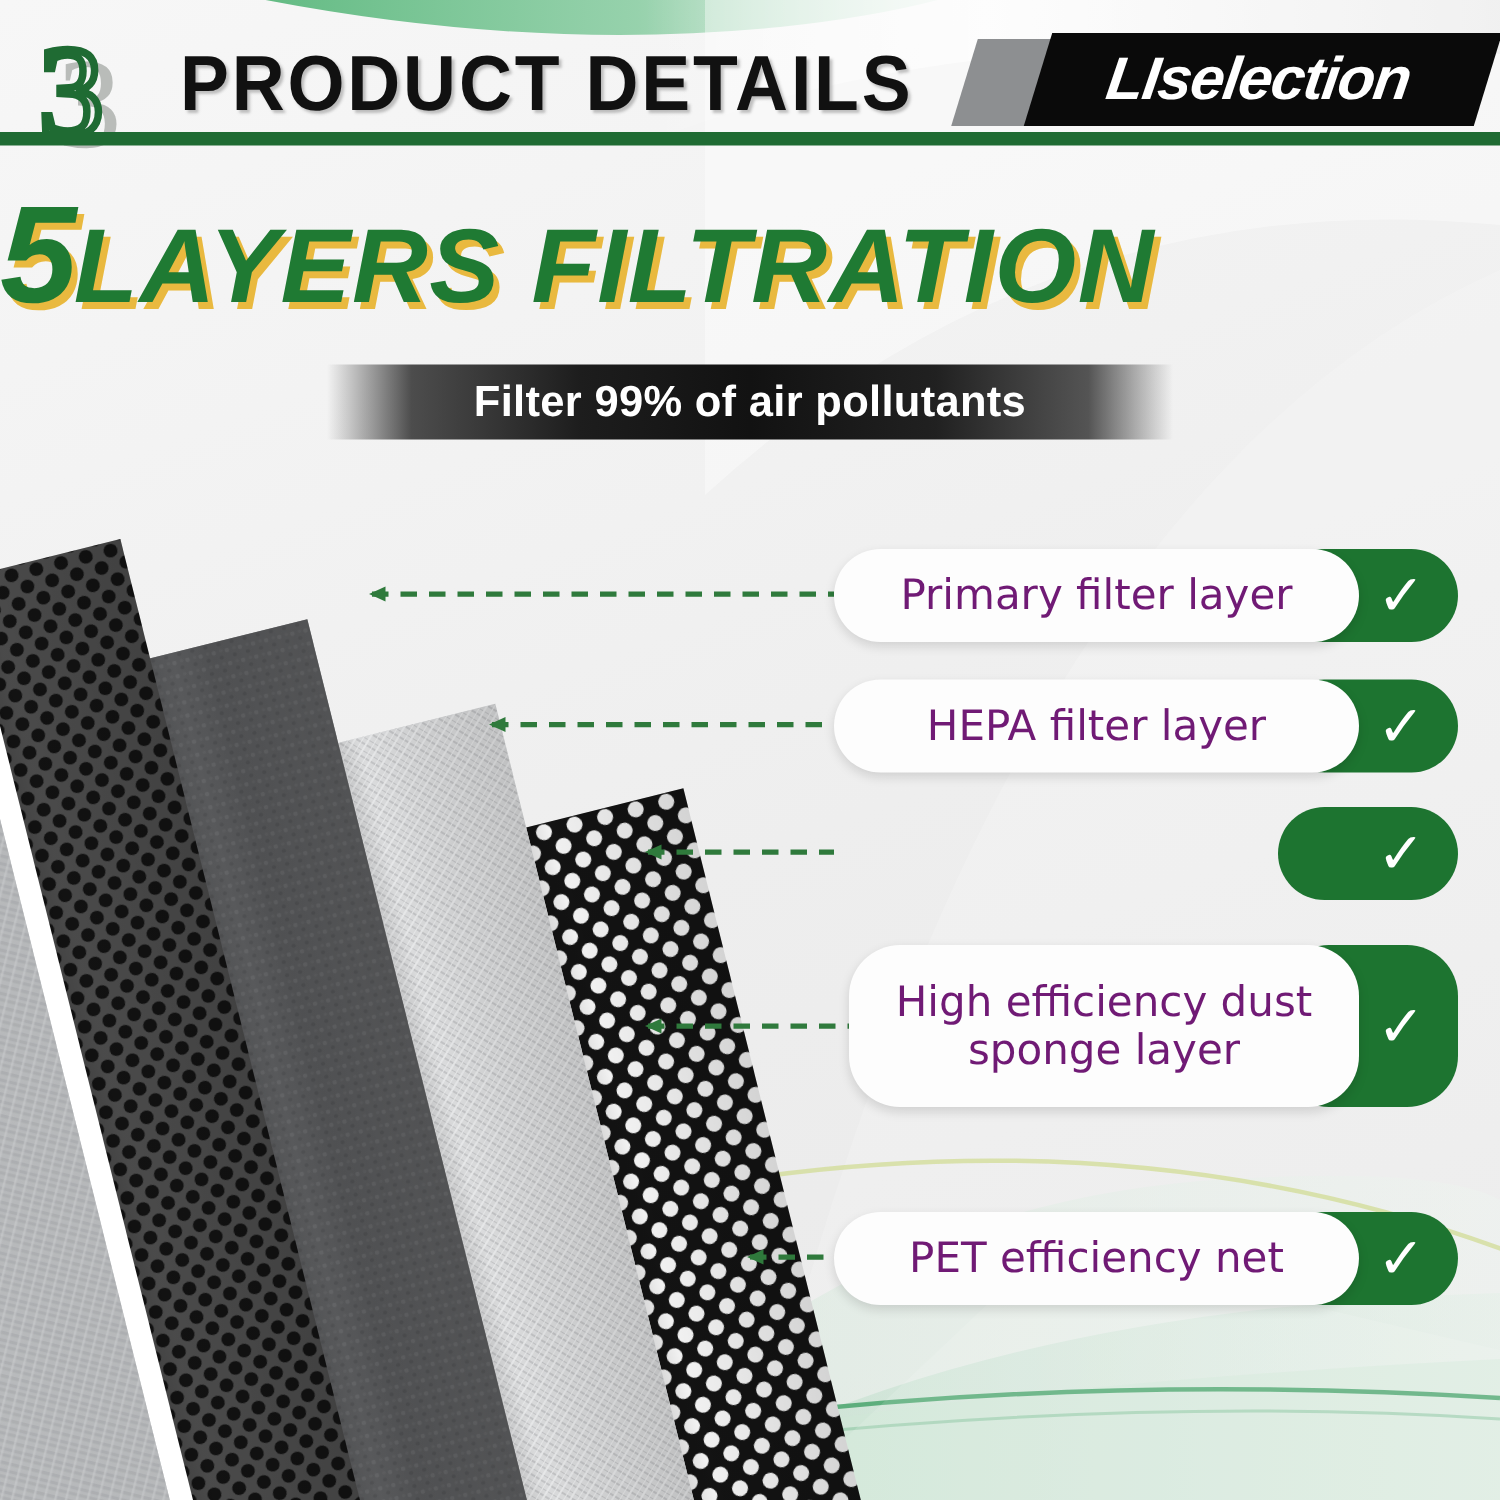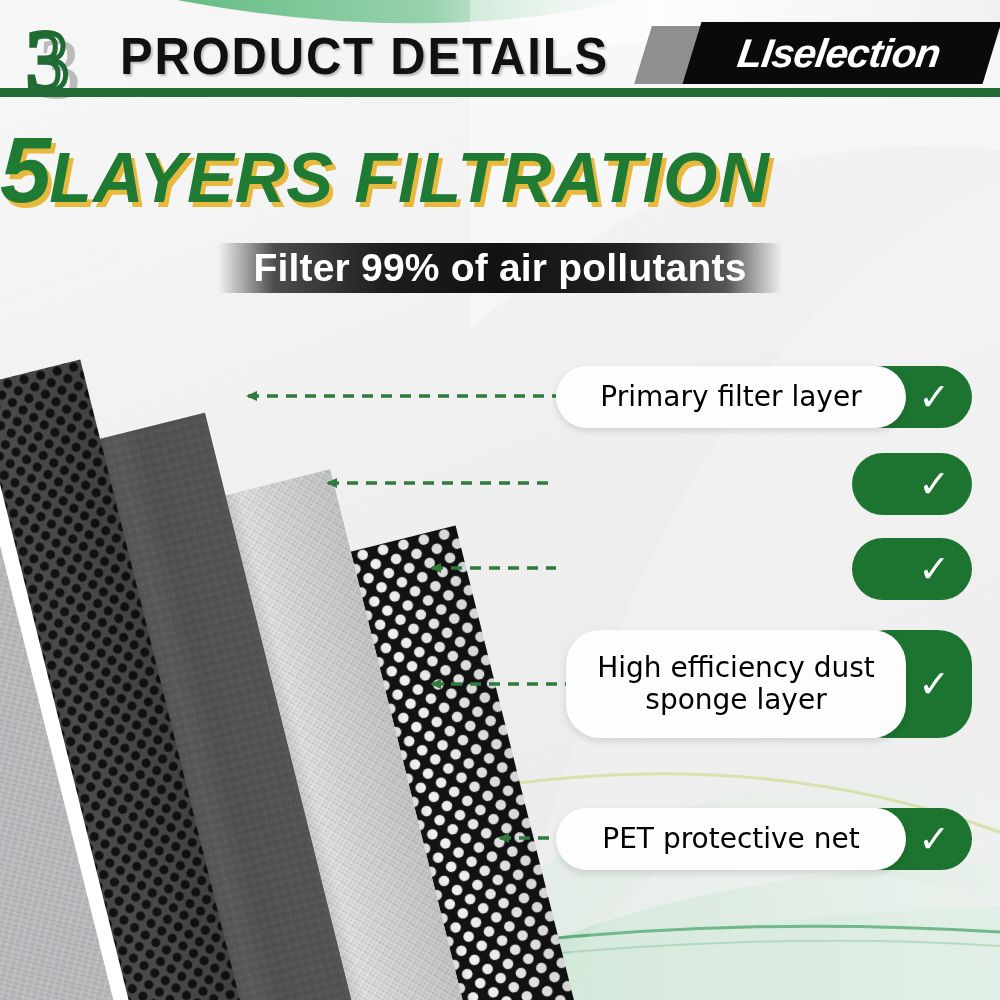--- a/index.html
+++ b/index.html
@@ -86,21 +86,21 @@
       rgba(40,40,40,0) 0%,
       rgba(40,40,40,.82) 10%,
       rgba(22,22,22,.97) 30%,
       rgba(18,18,18,1) 50%,
       rgba(26,26,26,.97) 72%,
       rgba(45,45,45,.80) 90%,
       rgba(45,45,45,0) 100%);
     display:flex;align-items:center;justify-content:center;
   }
   .subbanner span{
-    color:#fff;font-size:39px;font-weight:700;letter-spacing:.2px;
+    color:#fff;font-size:29px;font-weight:700;letter-spacing:.2px;
     font-family:"Liberation Sans","DejaVu Sans",sans-serif;
     white-space:nowrap;
   }
 
   
   .stack{position:absolute;left:-140px;top:286px;width:720px;height:714px;}
 
   
   .lines-svg{position:absolute;left:0;top:0;width:1000px;height:1000px;}
 
@@ -120,21 +120,21 @@
     font-family:"DejaVu Sans",sans-serif;
   }
   .pill .white{
     position:absolute;left:0;top:0;height:100%;
     background:#fdfdfd;border-radius:31px;
     box-shadow:0 3px 7px rgba(0,0,0,.13);
     display:flex;align-items:center;justify-content:center;
     box-sizing:border-box;padding:0 26px;
   }
   .pill .label{
-    color:#000000;font-size:28px;line-height:1.15;text-align:center;
+    color:#701a75;font-size:28px;line-height:1.15;text-align:center;
     font-family:"DejaVu Sans","Liberation Sans",sans-serif;
     white-space:pre-line;
   }
   .pill.tall{height:108px;}
   .pill.tall .green{border-radius:34px;}
   .pill.tall .white{border-radius:34px;}
 </style>
 </head>
 <body>
 
@@ -329,20 +329,23 @@
     </div>
     <div class="white" style="width:350px;">
       <span class="label">Primary filter layer</span>
     </div>
   </div>
 
   <div class="pill" style="left:556px;top:453px;width:416px;">
     <div class="green">
       <span class="check">✓</span>
     </div>
+    <div class="white" style="width:350px;">
+      <span class="label">HEPA filter layer</span>
+    </div>
   </div>
 
   <div class="pill" style="left:556px;top:538px;width:416px;">
     <div class="green">
       <span class="check">✓</span>
     </div>
   </div>
 
   <div class="pill tall" style="left:566px;top:630px;width:406px;">
     <div class="green">
@@ -352,17 +355,17 @@
       <span class="label">High efficiency dust
 sponge layer</span>
     </div>
   </div>
 
   <div class="pill" style="left:556px;top:808px;width:416px;">
     <div class="green">
       <span class="check">✓</span>
     </div>
     <div class="white" style="width:350px;">
-      <span class="label">PET protective net</span>
+      <span class="label">PET efficiency net</span>
     </div>
   </div>
 
 </div>
 
 </body></html>

